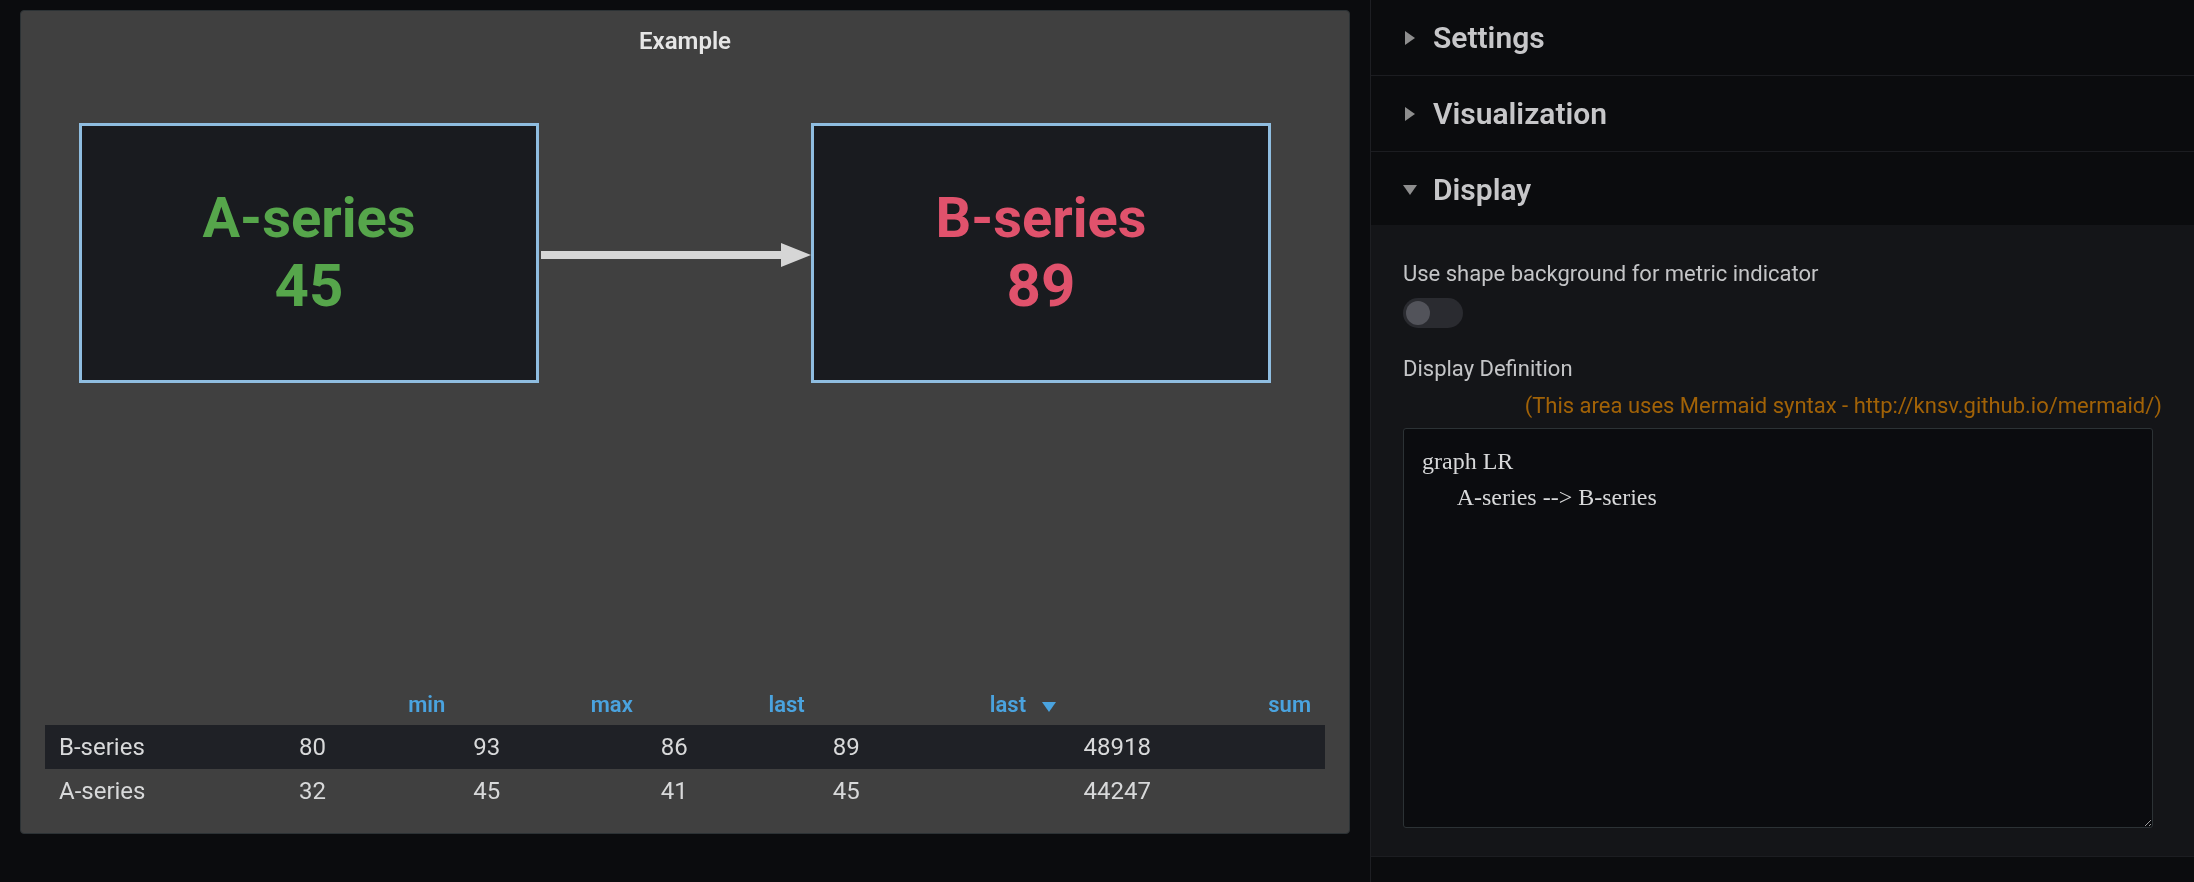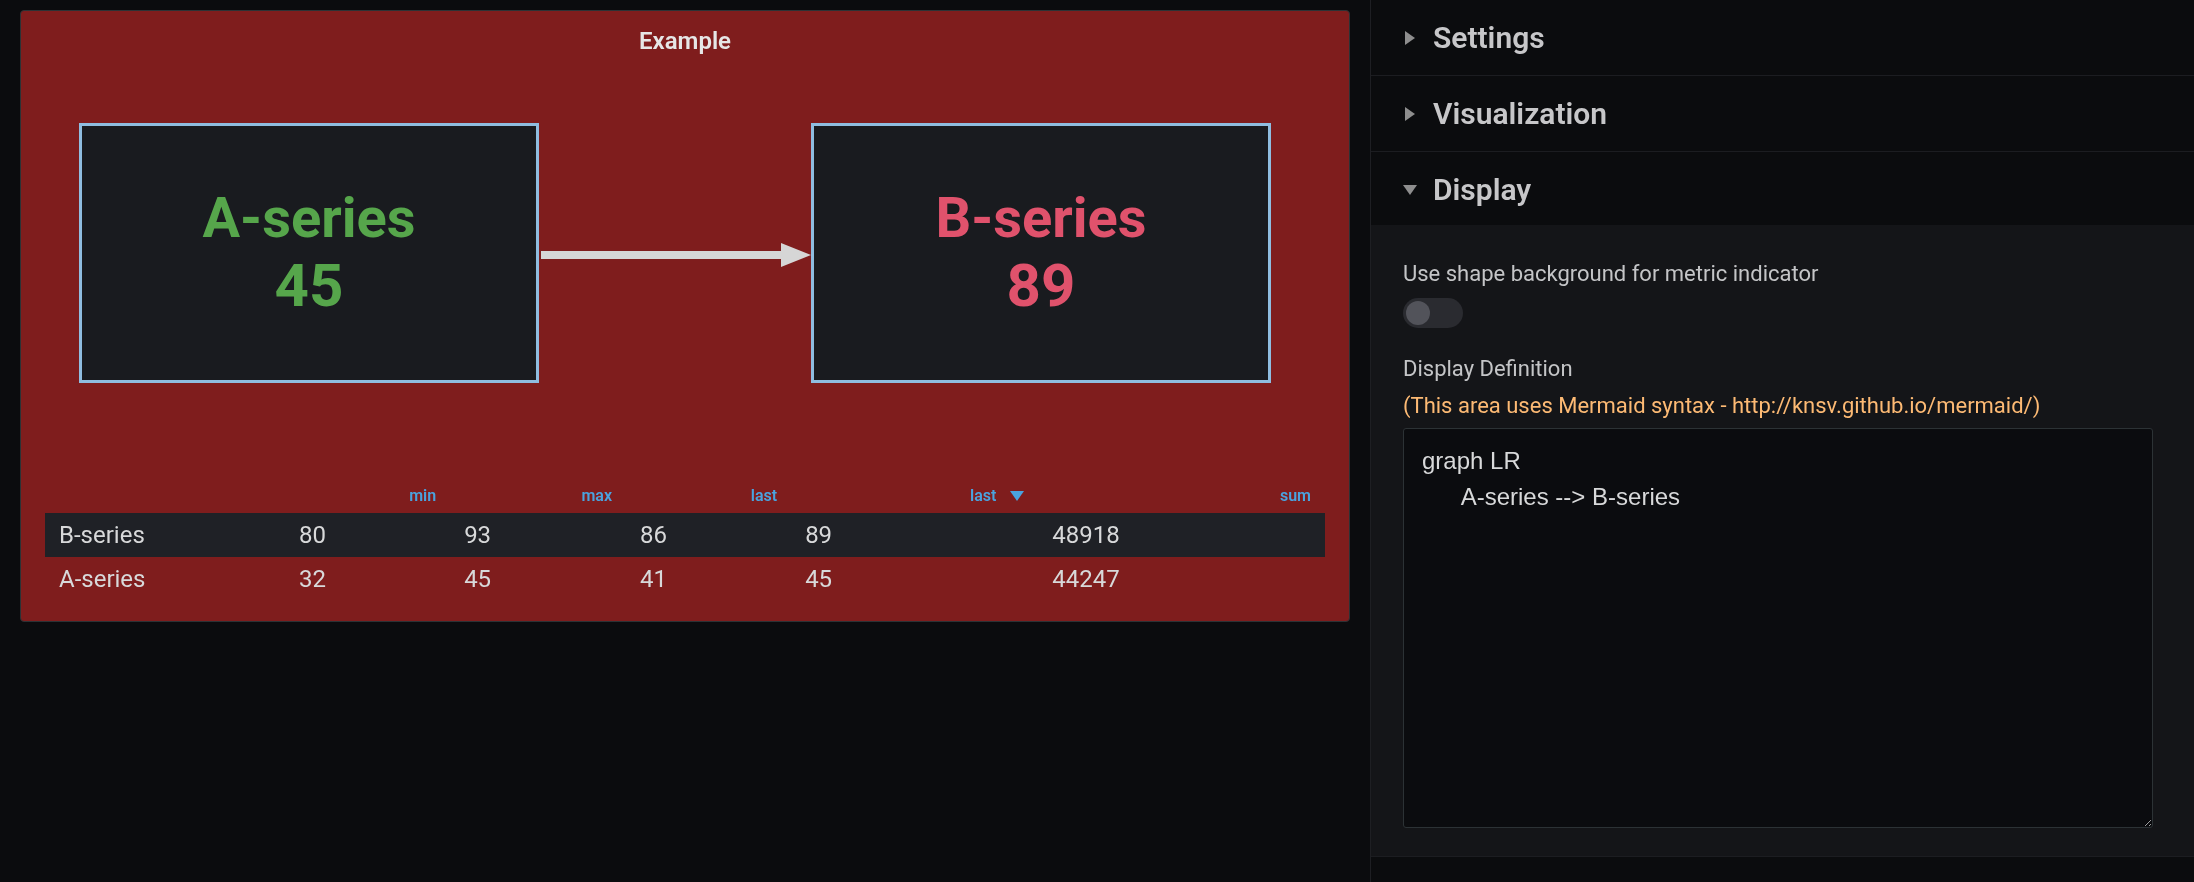--- a/index.html
+++ b/index.html
@@ -17,22 +17,22 @@
     height: 100%;
   }
 
   
   .panel-wrap {
     flex: 0 0 1370px;
     padding: 10px 20px 20px 20px;
   }
   .panel {
     width: 1330px;
-    height: 612px;
-    background: #7f1d1d;
+    height: 824px;
+    background: #404040;
     border: 1px solid #2c3235;
     border-radius: 4px;
     display: flex;
     flex-direction: column;
   }
   .panel-title {
     text-align: center;
     font-size: 24px;
     font-weight: 600;
     color: #e6e6e6;
@@ -78,21 +78,21 @@
   .stats table {
     width: 100%;
     border-collapse: collapse;
     font-size: 24px;
   }
   .stats th {
     color: #4aa3df;
     font-weight: 600;
     text-align: right;
     padding: 8px 14px;
-    font-size: 16px;
+    font-size: 22px;
   }
   .stats th.name-col {
     text-align: left;
     color: transparent; 
     width: 240px;
   }
   .stats th .sort-caret {
     display: inline-block;
     margin-left: 10px;
     color: #4aa3df;
@@ -149,21 +149,22 @@
   }
 
   .opt-label {
     font-size: 22px;
     color: #c4c5c7;
     margin-bottom: 12px;
     margin-top: 12px;
   }
   .opt-hint {
     font-size: 22px;
-    color: #fdba74;
+    color: #a16207;
+    text-align: right;
   }
 
   .toggle {
     width: 60px;
     height: 30px;
     border-radius: 15px;
     background: #2a2b30;
     position: relative;
     cursor: pointer;
     margin-top: 4px;
@@ -179,21 +180,21 @@
     top: 3px;
   }
 
   .code-input {
     width: 750px;
     height: 400px;
     background: #0b0c0f;
     border: 1px solid #2c3235;
     border-radius: 3px;
     color: #d8d9da;
-    font-family: Liberation Sans, sans-serif;
+    font-family: Liberation Serif, serif;
     font-size: 24px;
     line-height: 1.5;
     padding: 14px 18px;
     resize: both;
     outline: none;
     white-space: pre;
     overflow: auto;
     margin-top: 10px;
   }
 </style>

